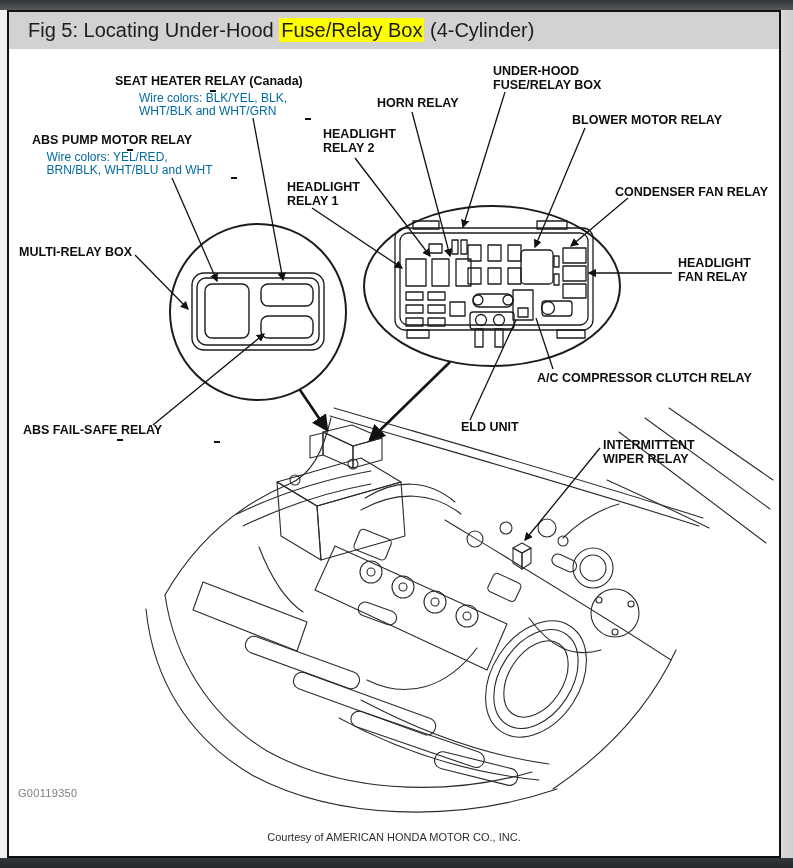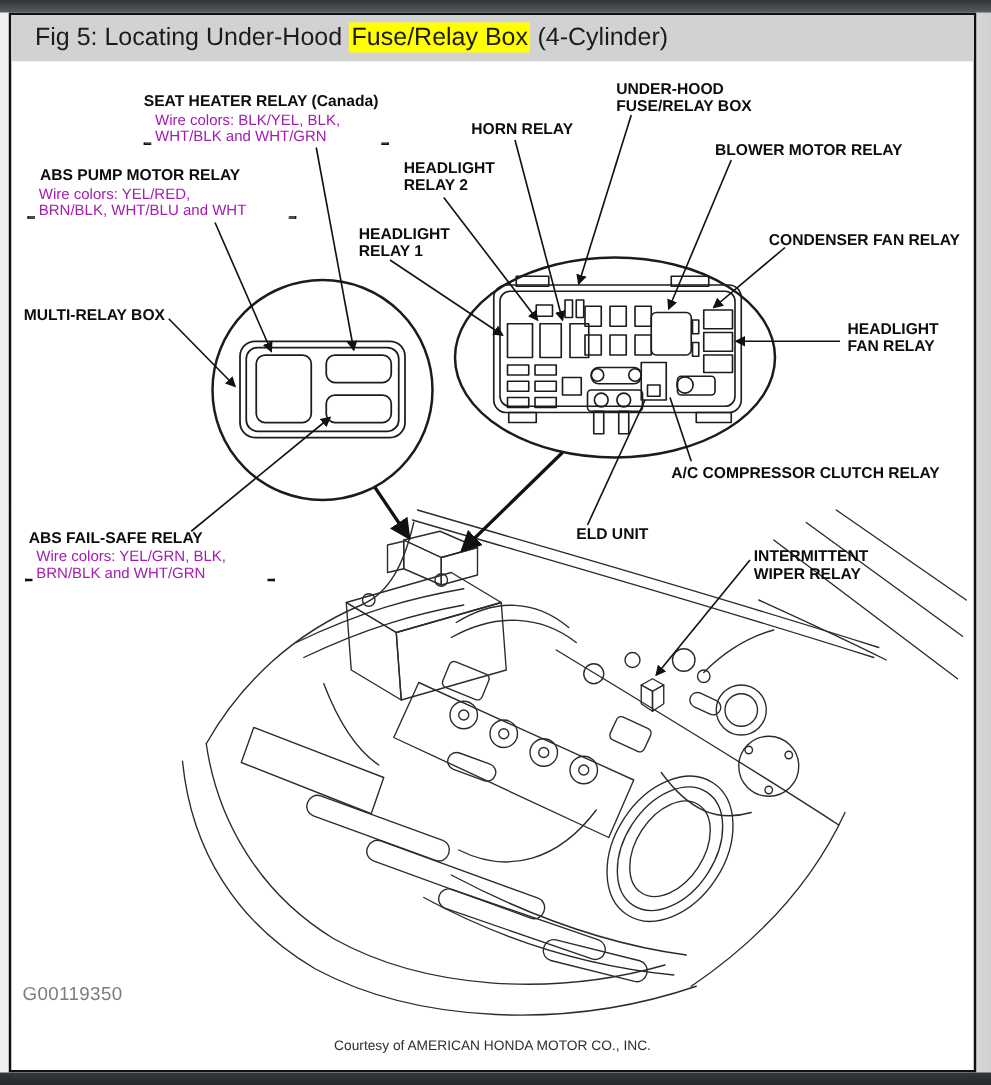--- a/index.html
+++ b/index.html
@@ -13,27 +13,27 @@
   .frame{position:absolute;left:7px;top:10px;width:774px;height:848px;
          border:2px solid #111;background:#fff;box-sizing:border-box;}
   .titlebar{position:absolute;left:0;top:0;width:770px;height:37px;
             background:#d2d2d2;color:#1c1c1c;font-size:20px;line-height:37px;
             padding-left:19px;box-sizing:border-box;white-space:nowrap;}
   .hl{background:#ffff00;padding:1px 2px;}
   .canvas{position:absolute;left:0;top:0;width:770px;height:704px;}
   .art{position:absolute;left:0;top:0;}
   .lbl{position:absolute;font-weight:bold;font-size:12.5px;line-height:13.5px;
        color:#0d0d0d;white-space:nowrap;letter-spacing:0;}
-  .wires{position:absolute;display:flex;align-items:flex-end;font-size:12px;
-         line-height:13px;color:#a21caf;white-space:nowrap;}
+  .wires{position:absolute;display:flex;align-items:center;font-size:12px;
+         line-height:13px;color:#0369a1;white-space:nowrap;flex-direction:column;}
   .wires .txt{padding:0 3px;}
   .brk{width:5px;flex:none;}
   .brk.l{border-left:1.6px solid #111;border-top:1.6px solid #111;border-bottom:1.6px solid #111;}
   .brk.r{border-right:1.6px solid #111;border-top:1.6px solid #111;border-bottom:1.6px solid #111;margin-left:auto;}
-  .gcode{position:absolute;font-size:15px;color:#7d7d7d;letter-spacing:.3px;}
+  .gcode{position:absolute;font-size:11px;color:#7d7d7d;letter-spacing:.3px;}
   .credit{position:absolute;left:0;width:770px;text-align:center;
           font-size:11px;color:#2e2e2e;}
 </style>
 </head>
 <body>
 
 <div class="page">
   <div class="topbar"></div>
   <div class="bottombar"></div>
 
@@ -268,22 +268,20 @@
 
       <div class="lbl" style="left:452px;top:409px">
         <div>ELD UNIT</div>
       </div>
 
       <div class="lbl" style="left:14px;top:412px">
         <div>ABS FAIL-SAFE RELAY</div>
       </div>
       <div class="wires" style="left:11px;top:427px;width:200px">
         <span class="brk l"></span>
-        <span class="txt"><span>Wire colors: YEL/GRN, BLK,</span><br>
-        <span>BRN/BLK and WHT/GRN</span></span>
         <span class="brk r"></span>
       </div>
 
       <div class="lbl" style="left:594px;top:427px">
         <div>INTERMITTENT</div>
         <div>WIPER RELAY</div>
       </div>
 
       <div class="gcode" style="left:9px;top:775px">G00119350</div>
       <div class="credit" style="top:819px">Courtesy of AMERICAN HONDA MOTOR CO., INC.</div>

